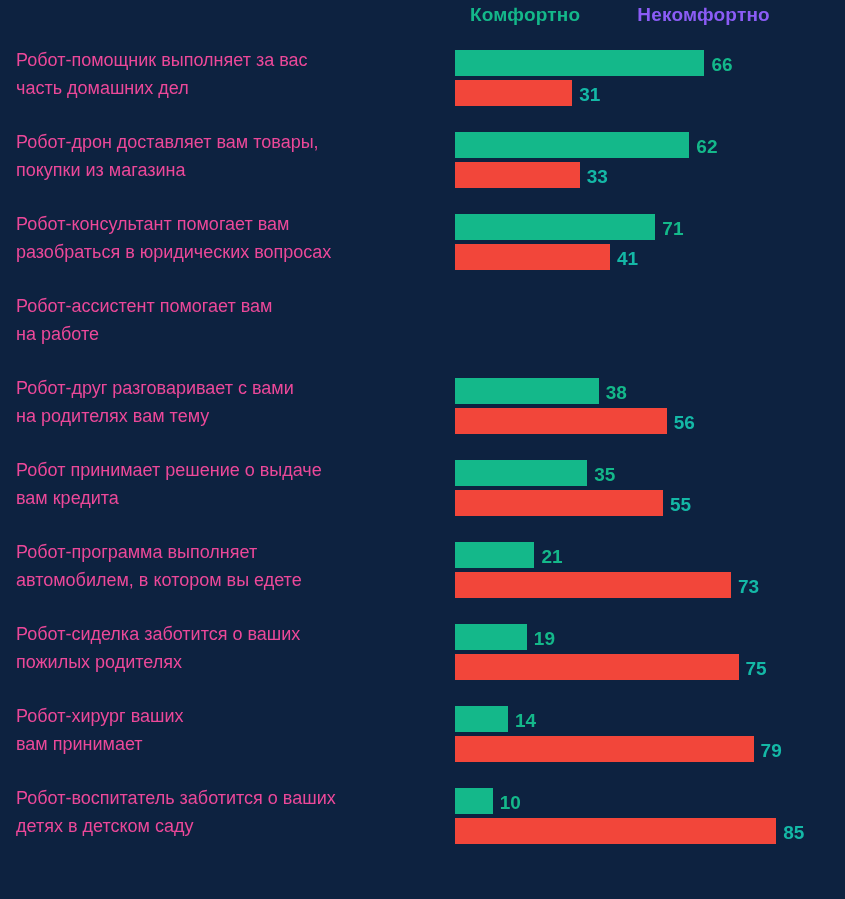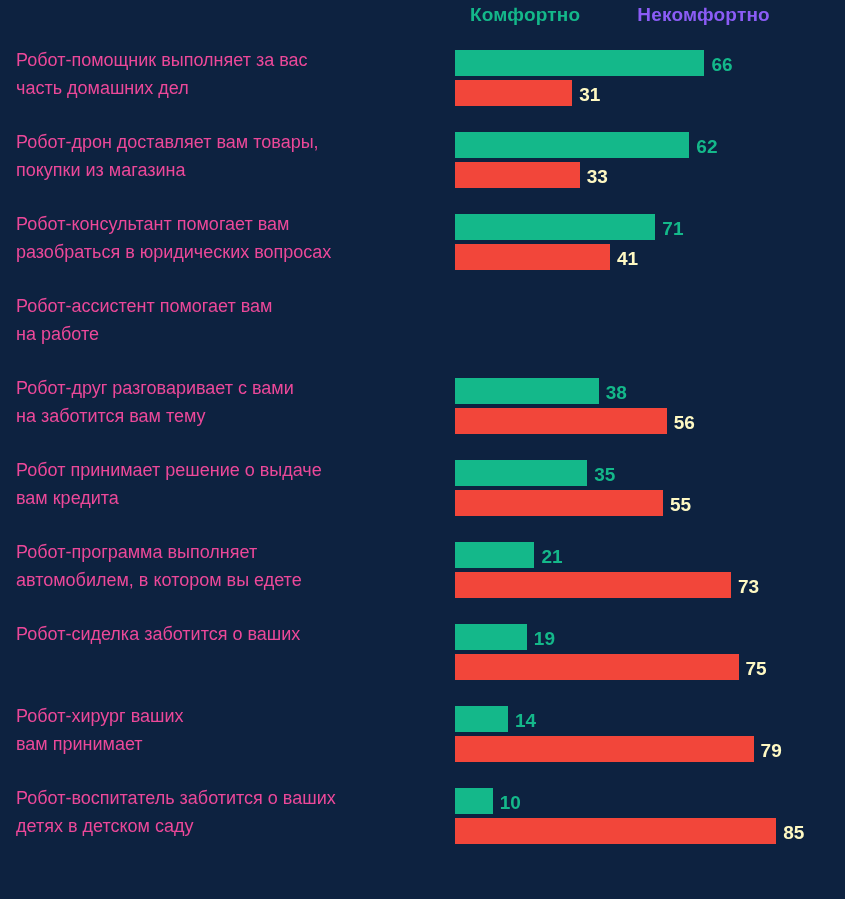--- a/index.html
+++ b/index.html
@@ -70,21 +70,21 @@
   }
   .bar-green { background: #14b88a; }
   .bar-red { background: #f2463a; }
   .bar-value {
     font-size: 19px;
     font-weight: bold;
     margin-left: 7px;
     white-space: nowrap;
   }
   .val-green { color: #14b88a; }
-  .val-red { color: #fef9c3; }
+  .val-red { color: #14b8a6; }
 </style>
 </head>
 <body>
 
 <div class="chart">
 
   <div class="legend">
     <span class="legend-item legend-comfort">Комфортно</span>
     <span class="legend-item legend-uncomfort">Некомфортно</span>
   </div>
@@ -140,21 +140,21 @@
       </div>
       <div class="row">
         <div class="row-label">
           <div>Робот-ассистент помогает вам</div>
           <div>на работе</div>
         </div>
       </div>
       <div class="row">
         <div class="row-label">
           <div>Робот-друг разговаривает с вами</div>
-          <div>на заботится вам тему</div>
+          <div>на родителях вам тему</div>
         </div>
         <div class="row-bars">
           <div class="bar-line">
             <div class="bar bar-green" style="width: 143.64px;"></div>
             <span class="bar-value val-green">38</span>
           </div>
           <div class="bar-line">
             <div class="bar bar-red" style="width: 211.68px;"></div>
             <span class="bar-value val-red">56</span>
           </div>
@@ -188,20 +188,21 @@
           </div>
           <div class="bar-line">
             <div class="bar bar-red" style="width: 275.94px;"></div>
             <span class="bar-value val-red">73</span>
           </div>
         </div>
       </div>
       <div class="row">
         <div class="row-label">
           <div>Робот-сиделка заботится о ваших</div>
+          <div>пожилых родителях</div>
         </div>
         <div class="row-bars">
           <div class="bar-line">
             <div class="bar bar-green" style="width: 71.82px;"></div>
             <span class="bar-value val-green">19</span>
           </div>
           <div class="bar-line">
             <div class="bar bar-red" style="width: 283.5px;"></div>
             <span class="bar-value val-red">75</span>
           </div>

